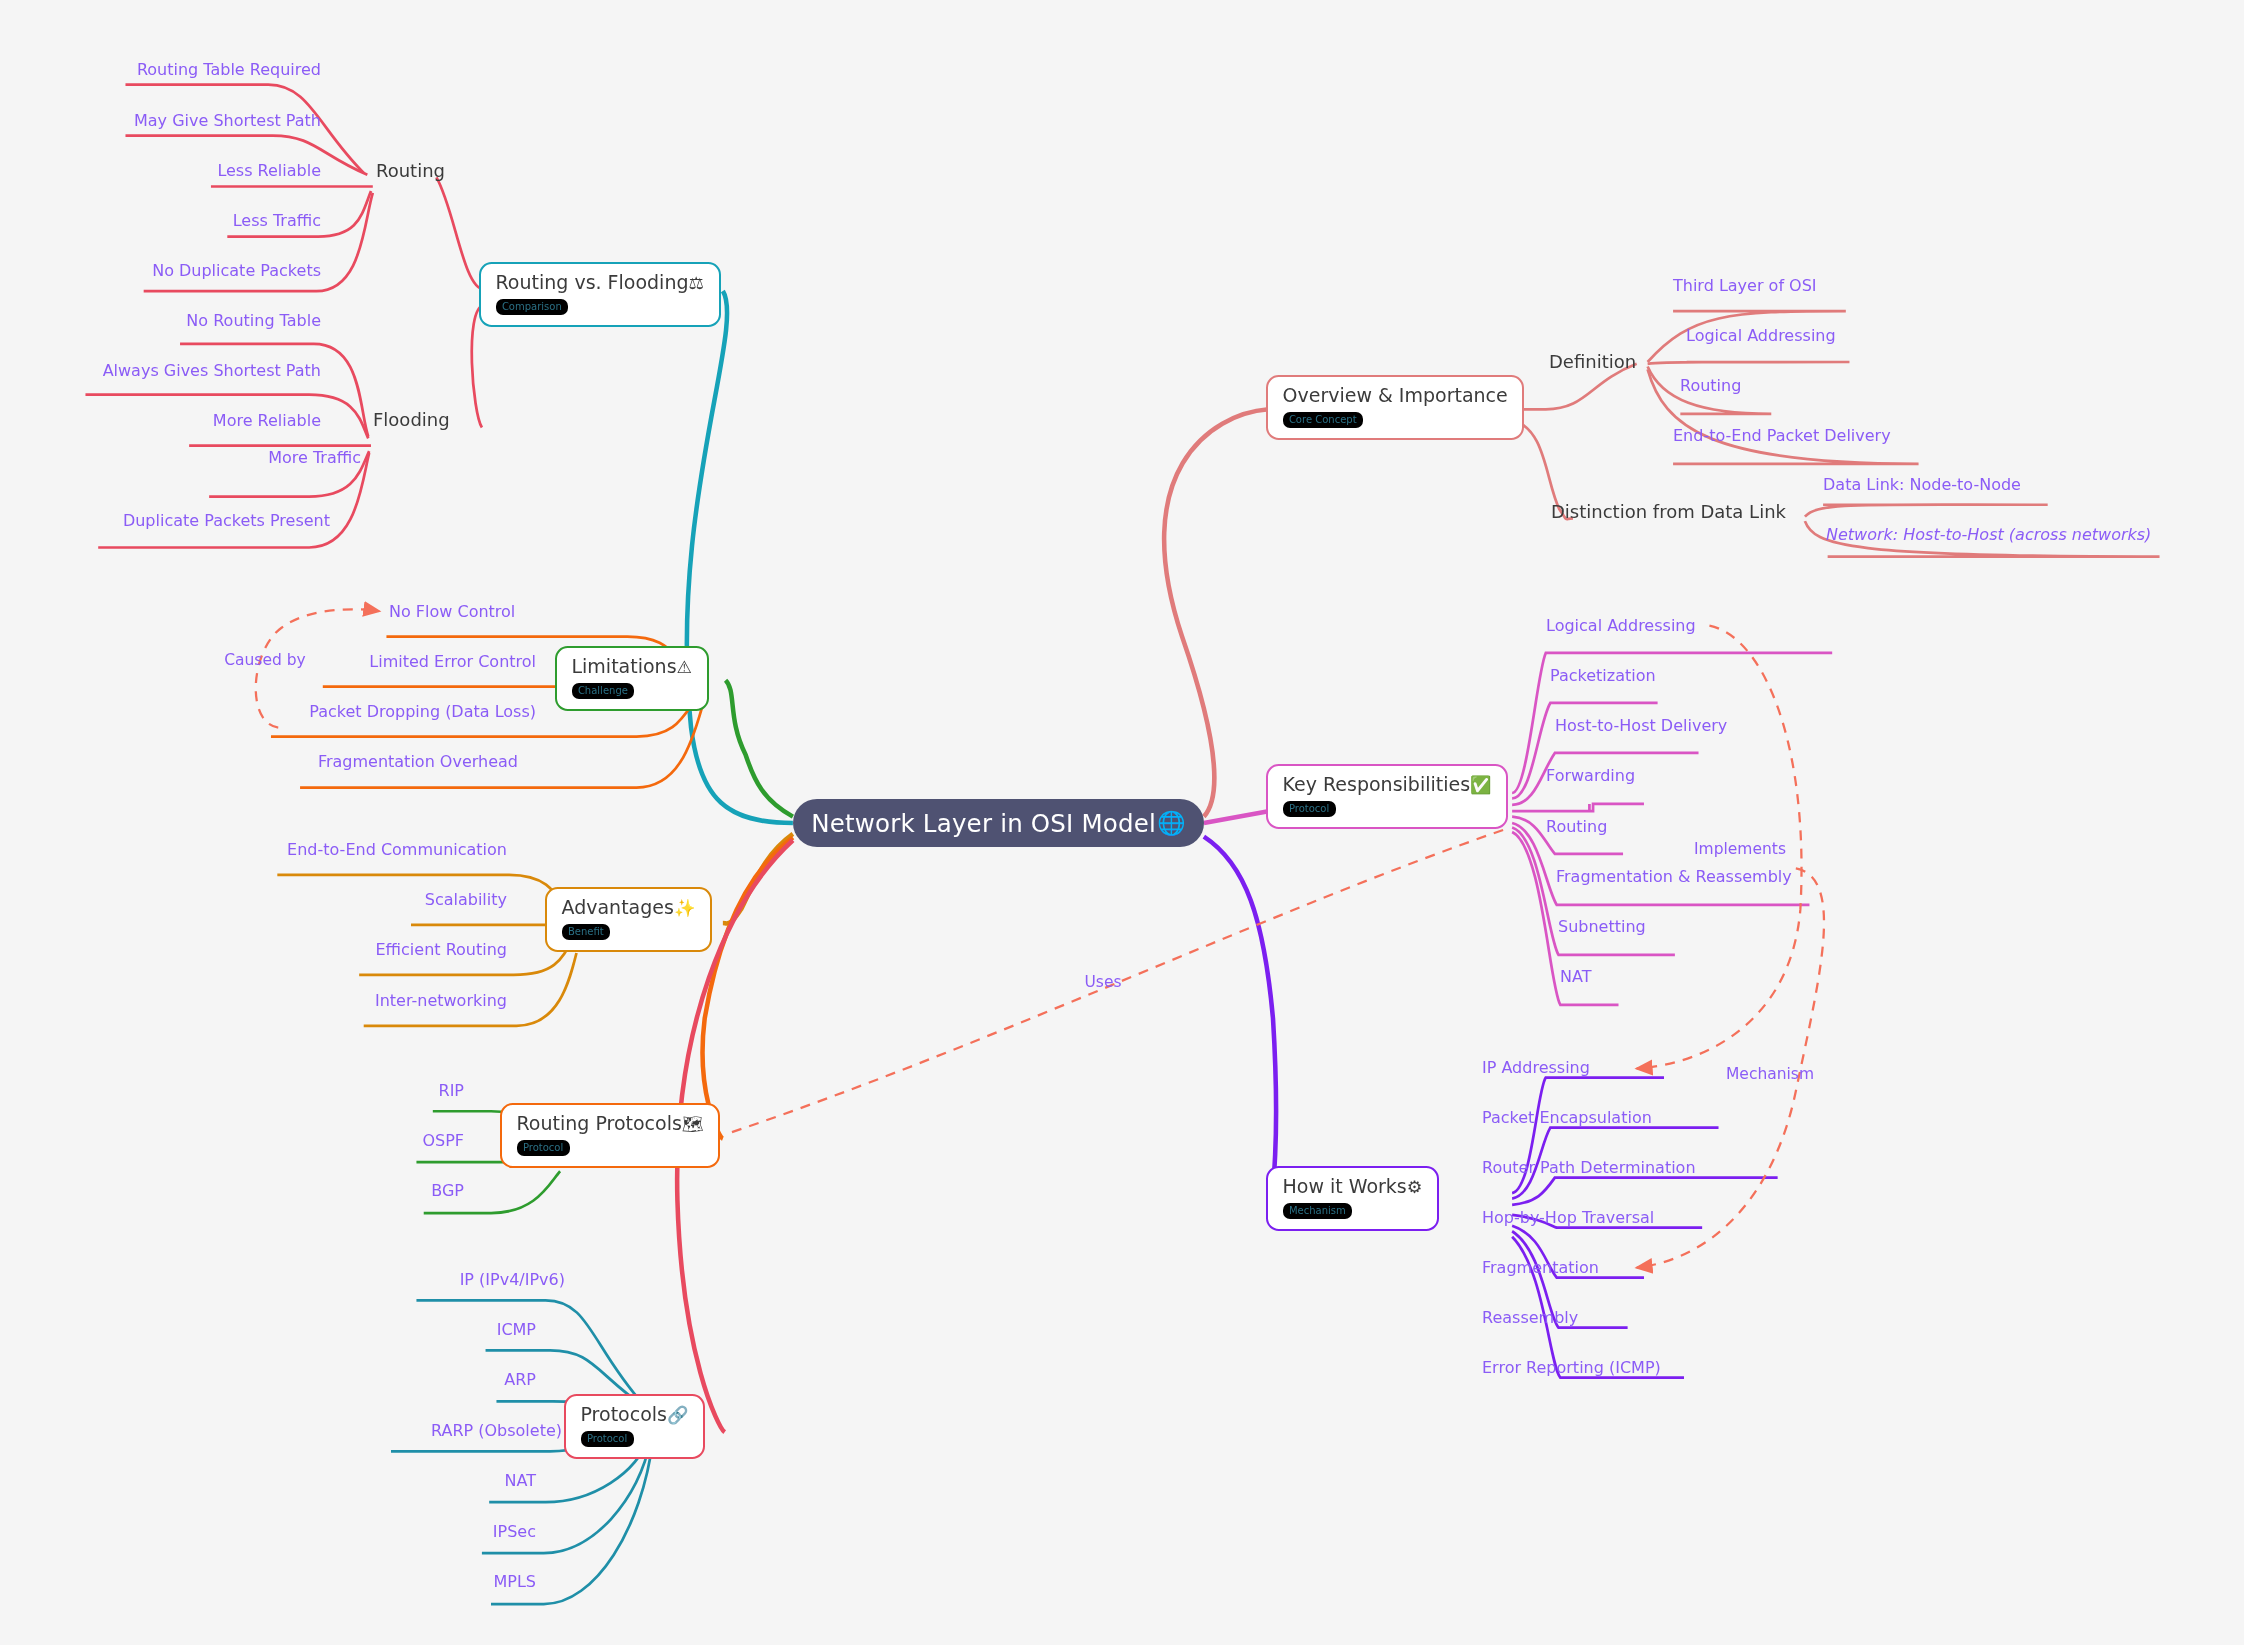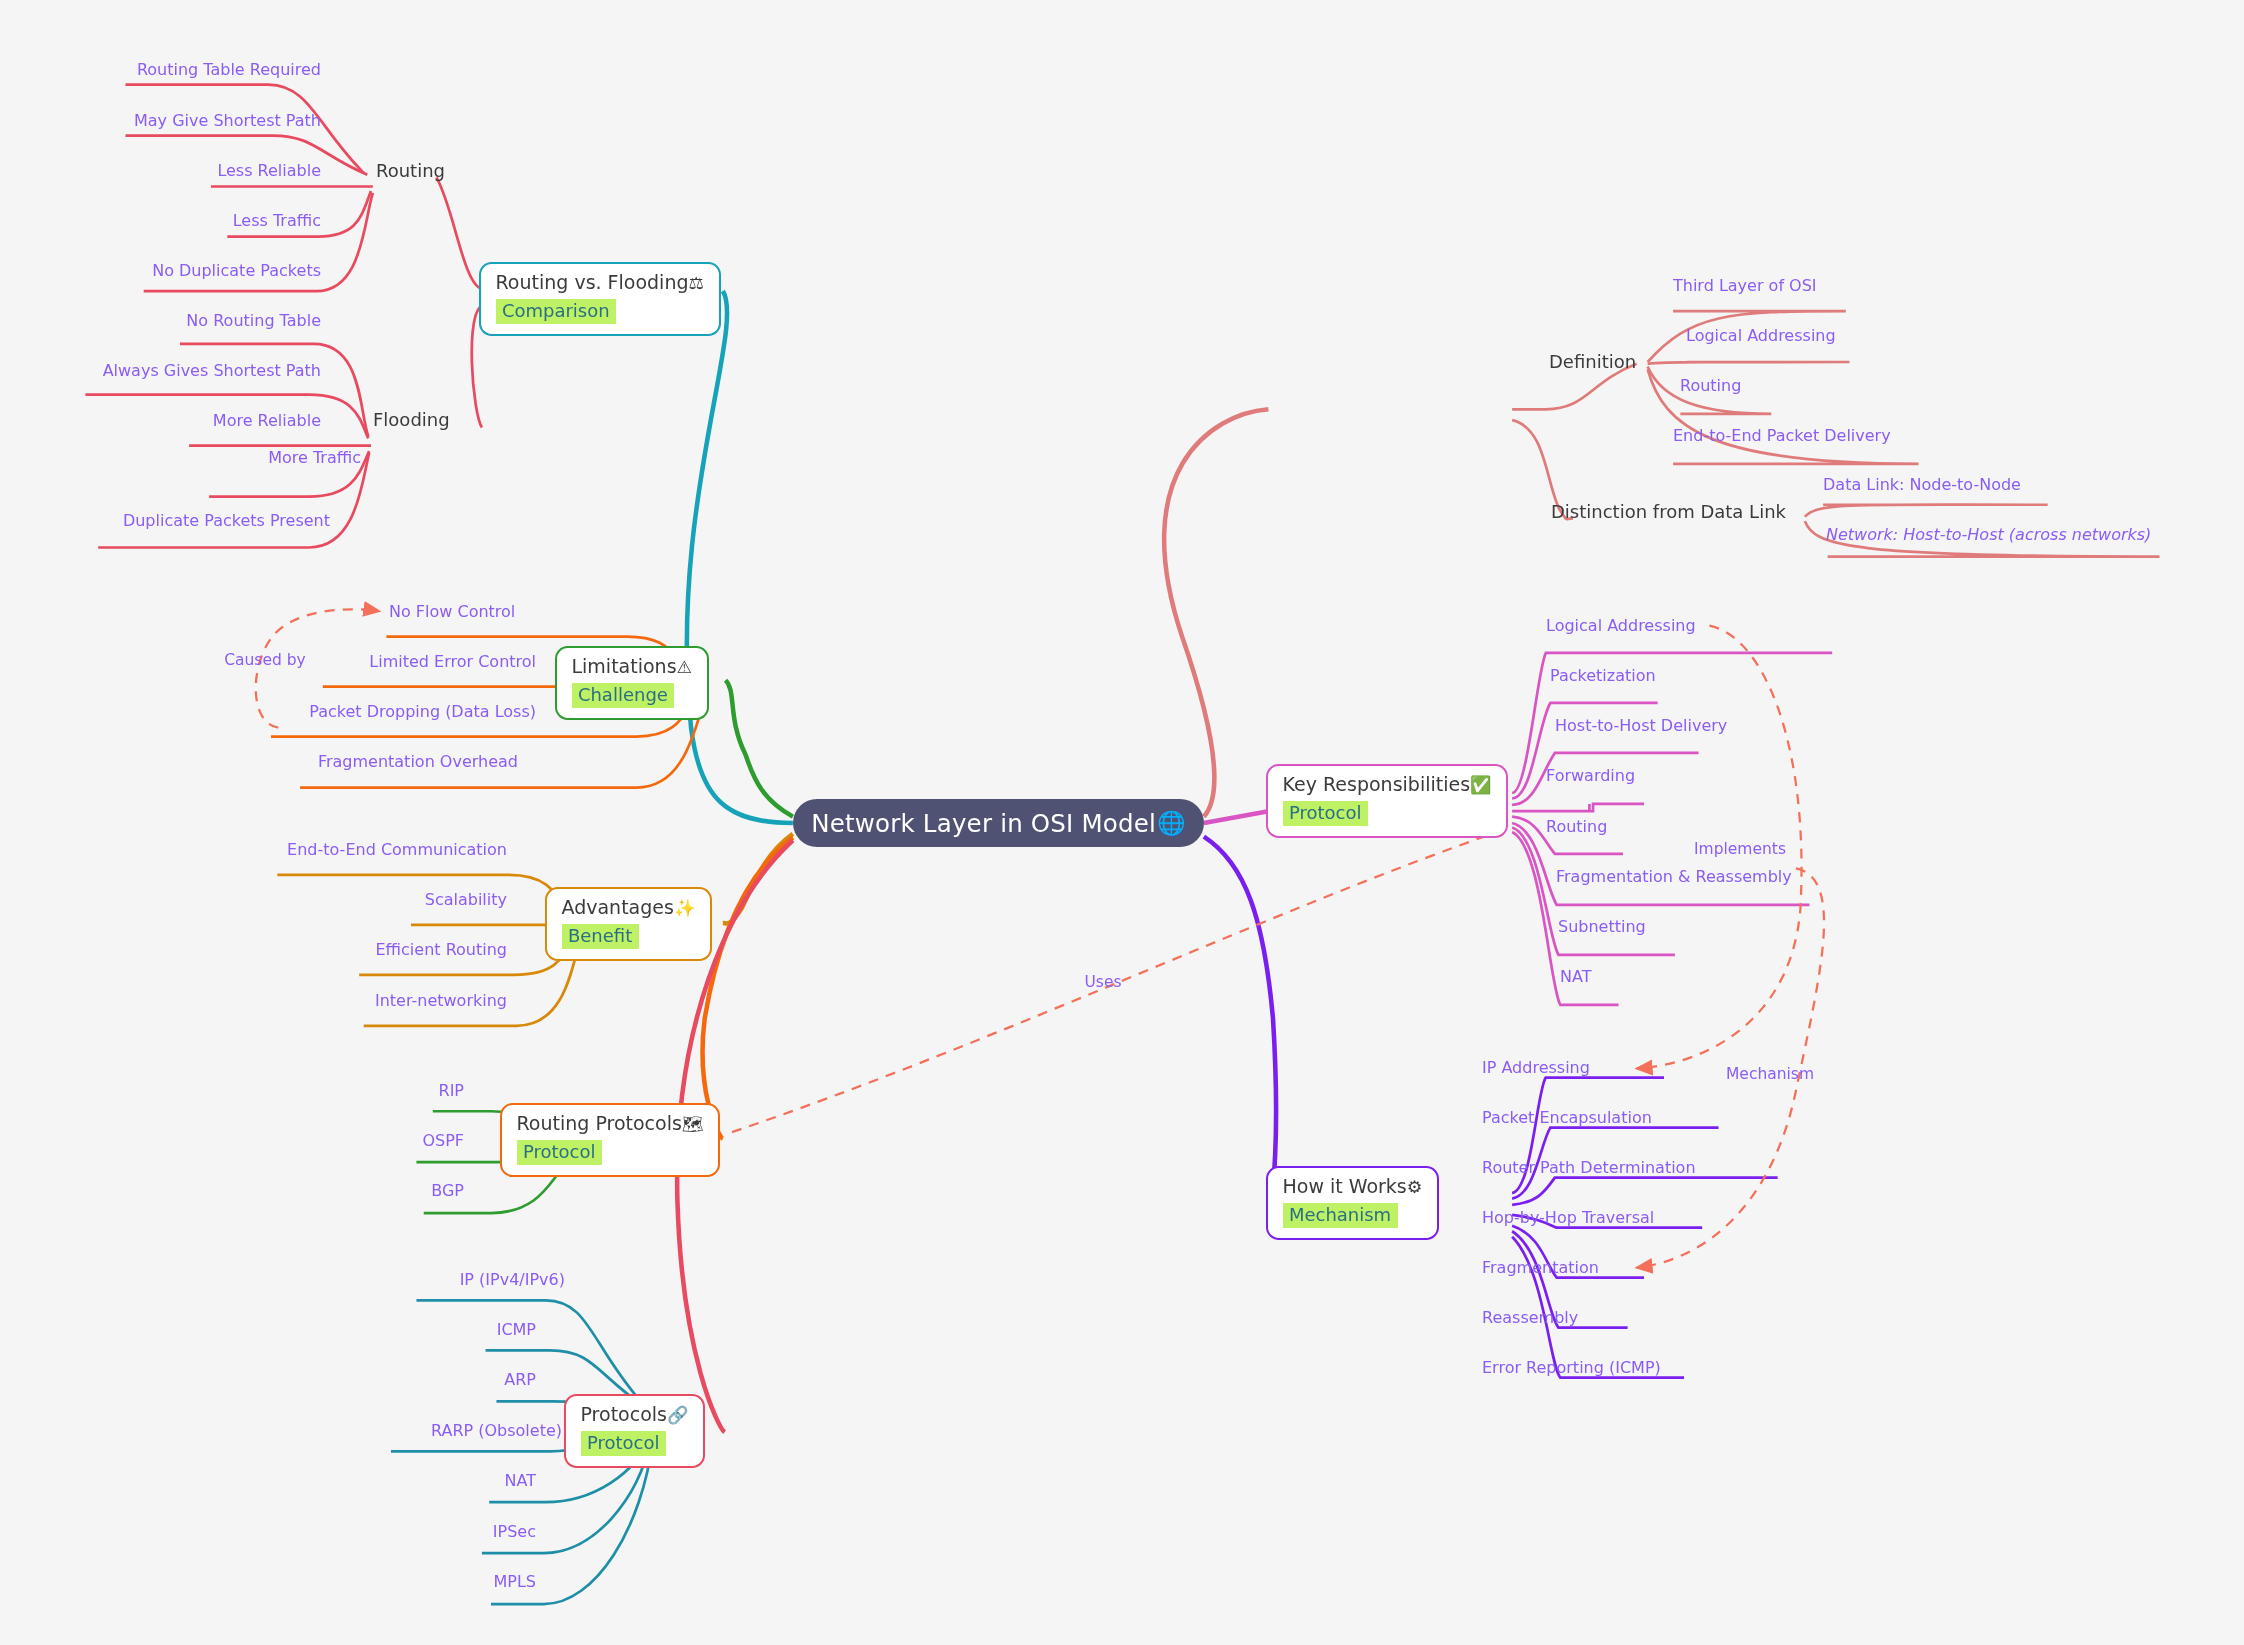--- a/index.html
+++ b/index.html
@@ -50,25 +50,25 @@
   .branch-title {
     font-size: 19px;
     color: #3b3b3b;
     line-height: 1.05;
     white-space: nowrap;
   }
   .branch-title .emoji { font-size: 17.3px; }
   .branch-tag {
     display: inline-block;
     margin-top: 6.4px;
-    background: #bef264;
+    background: #000000;
     color: #2a6f84;
-    font-size: 18px;
+    font-size: 10px;
     padding: 1.8px 6.4px 2.7px 6.4px;
-    border-radius: 1px;
+    border-radius: 7px;
     line-height: 1.1;
   }
 
   
   .leaf {
     position: absolute;
     font-size: 16px;
     color: #8b5cf6;
     white-space: nowrap;
     z-index: 12;
@@ -202,20 +202,24 @@
   <div class="root-node">
     <span>Network Layer in OSI Model</span>
       <span class="emoji">🌐</span>
   </div>
 
   <div class="branch-node" style="left:479px; top:262px; border-color:#16a2b8;">
     <div class="branch-title"><span>Routing vs. Flooding</span><span class="emoji">⚖</span></div>
     <div class="branch-tag">Comparison</div>
   </div>
 
+  <div class="branch-node" style="left:1266px; top:375px; border-color:#e07b7b;">
+    <div class="branch-title"><span>Overview &amp; Importance</span><span class="emoji"></span></div>
+    <div class="branch-tag">Core Concept</div>
+  </div>
 
   <div class="branch-node" style="left:1266px; top:764px; border-color:#d955c4;">
     <div class="branch-title"><span>Key Responsibilities</span><span class="emoji">✅</span></div>
     <div class="branch-tag">Protocol</div>
   </div>
 
   <div class="branch-node" style="left:1266px; top:1166px; border-color:#7b1ff0;">
     <div class="branch-title"><span>How it Works</span><span class="emoji">⚙</span></div>
     <div class="branch-tag">Mechanism</div>
   </div>

